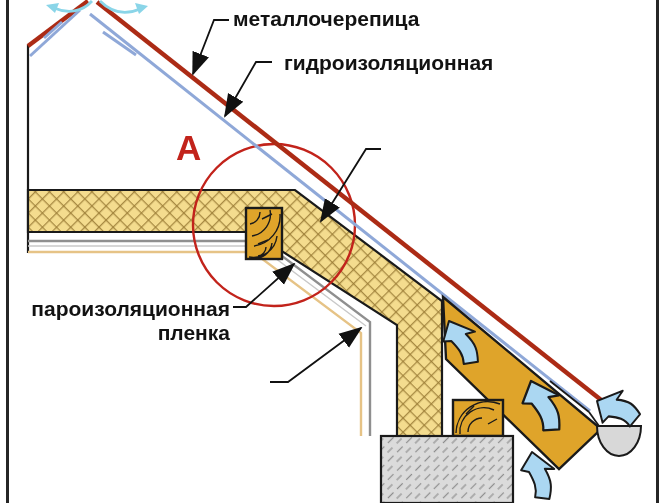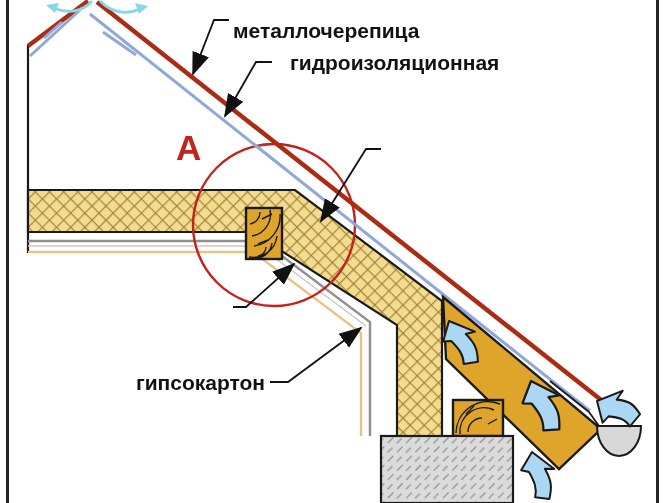--- a/index.html
+++ b/index.html
@@ -100,24 +100,27 @@
 
     <g fill="none" stroke="#111" stroke-width="1.8">
       <path d="M229,20 L214,20 L193,74" marker-end="url(#ah)"></path>
       <path d="M272,62 L256,62 L225,116" marker-end="url(#ah)"></path>
       <path d="M381,149 L366,149 L321,221" marker-end="url(#ah)"></path>
       <path d="M233,307 L246,307 L294,264" marker-end="url(#ah)"></path>
       <path d="M270,382 L288,382 L361,328" marker-end="url(#ah)"></path>
     </g>
   </svg>
 
-  <div class="lbl" style="left:233px;top:19px">металлочерепица</div>
+  <div class="lbl" style="left:233px;top:7px">металлочерепица</div>
 
-  <div class="lbl" style="left:290px;top:51px">
+  <div class="lbl" style="left:284px;top:51px">
     <div>гидроизоляционная</div>
   </div>
 
 
+  <div class="lbl right" style="left:0;width:230px;top:297px">
+    <div>пароизоляционная</div>
+    <div>пленка</div>
+  </div>
 
-  <div class="lbl right" style="left:0;width:265px;top:371px">гипсокартон</div>
 
   <div id="marker-a">А</div>
 </div>
 
 </body></html>

